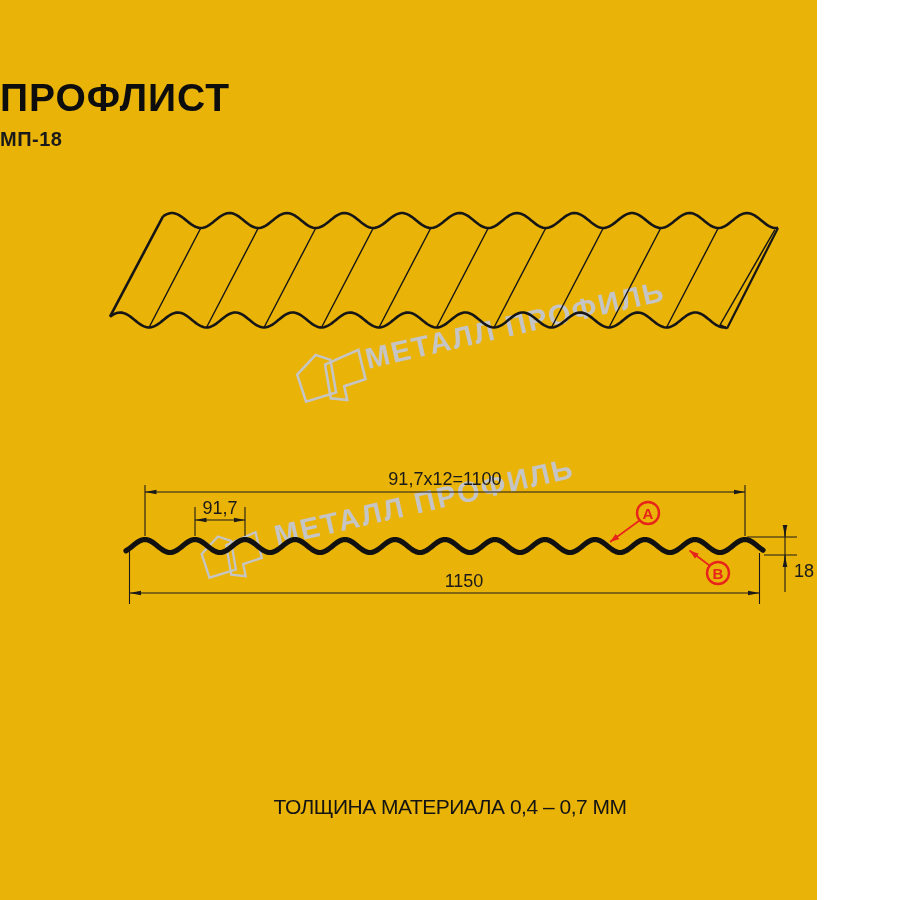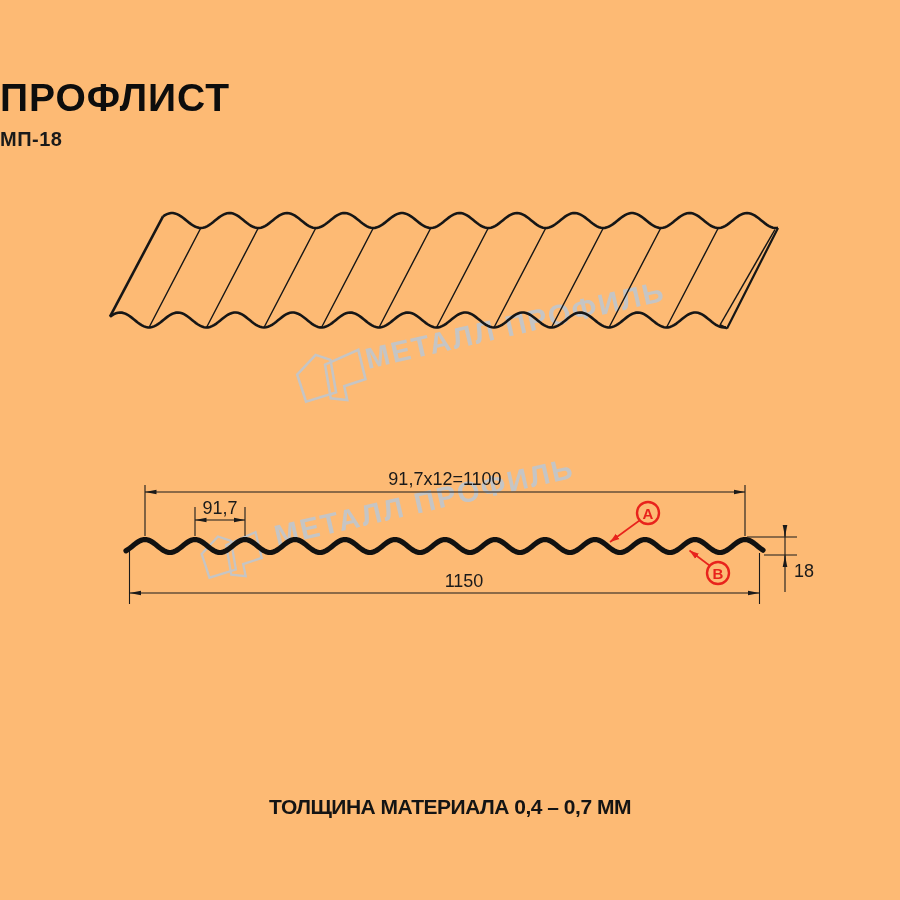--- a/index.html
+++ b/index.html
@@ -1,23 +1,23 @@
 <!DOCTYPE html>
 <html><head>
 <meta charset="utf-8">
 <style>
   html,body{margin:0;padding:0;background:#fff;}
-  .canvas{position:relative;width:900px;height:900px;background:#fdba74;overflow:hidden;
-          font-family:"Liberation Sans", sans-serif;}
+  .canvas{position:relative;width:808px;height:900px;background:#eab308;overflow:hidden;
+          font-family:"Liberation Sans", sans-serif;padding-left:9px;}
   .title{margin:0;position:absolute;top:76px;left:0;width:900px;
          font-size:39px;font-weight:bold;letter-spacing:1px;color:#0d0d0d;}
   .model{position:absolute;top:128px;left:0;width:900px;
          font-size:20px;font-weight:600;letter-spacing:.5px;color:#1a1a1a;}
   .footer-label{position:absolute;top:795px;left:0;width:900px;text-align:center;
-         font-size:21px;font-weight:700;letter-spacing:-0.5px;color:#141414;}
+         font-size:21px;font-weight:400;letter-spacing:-0.5px;color:#141414;}
   svg{position:absolute;top:0;left:0;}
   .wm-text{fill:#c5c5c5;font-size:29px;font-weight:bold;letter-spacing:2px;
            font-family:"Liberation Sans", sans-serif;}
   .wm-shape{fill:none;stroke:#c5c5c5;stroke-width:2.6;}
   .sheet{fill:none;stroke:#161616;}
   .thin{stroke-width:1.4;}
   .edge{stroke-width:2.6;}
   .profile{fill:none;stroke:#111;stroke-width:5.2;stroke-linecap:round;stroke-linejoin:round;}
   .dim{stroke:#1a1a1a;stroke-width:1.1;fill:none;}
   .dim-text{fill:#1a1a1a;font-size:18px;font-family:"Liberation Sans", sans-serif;}

